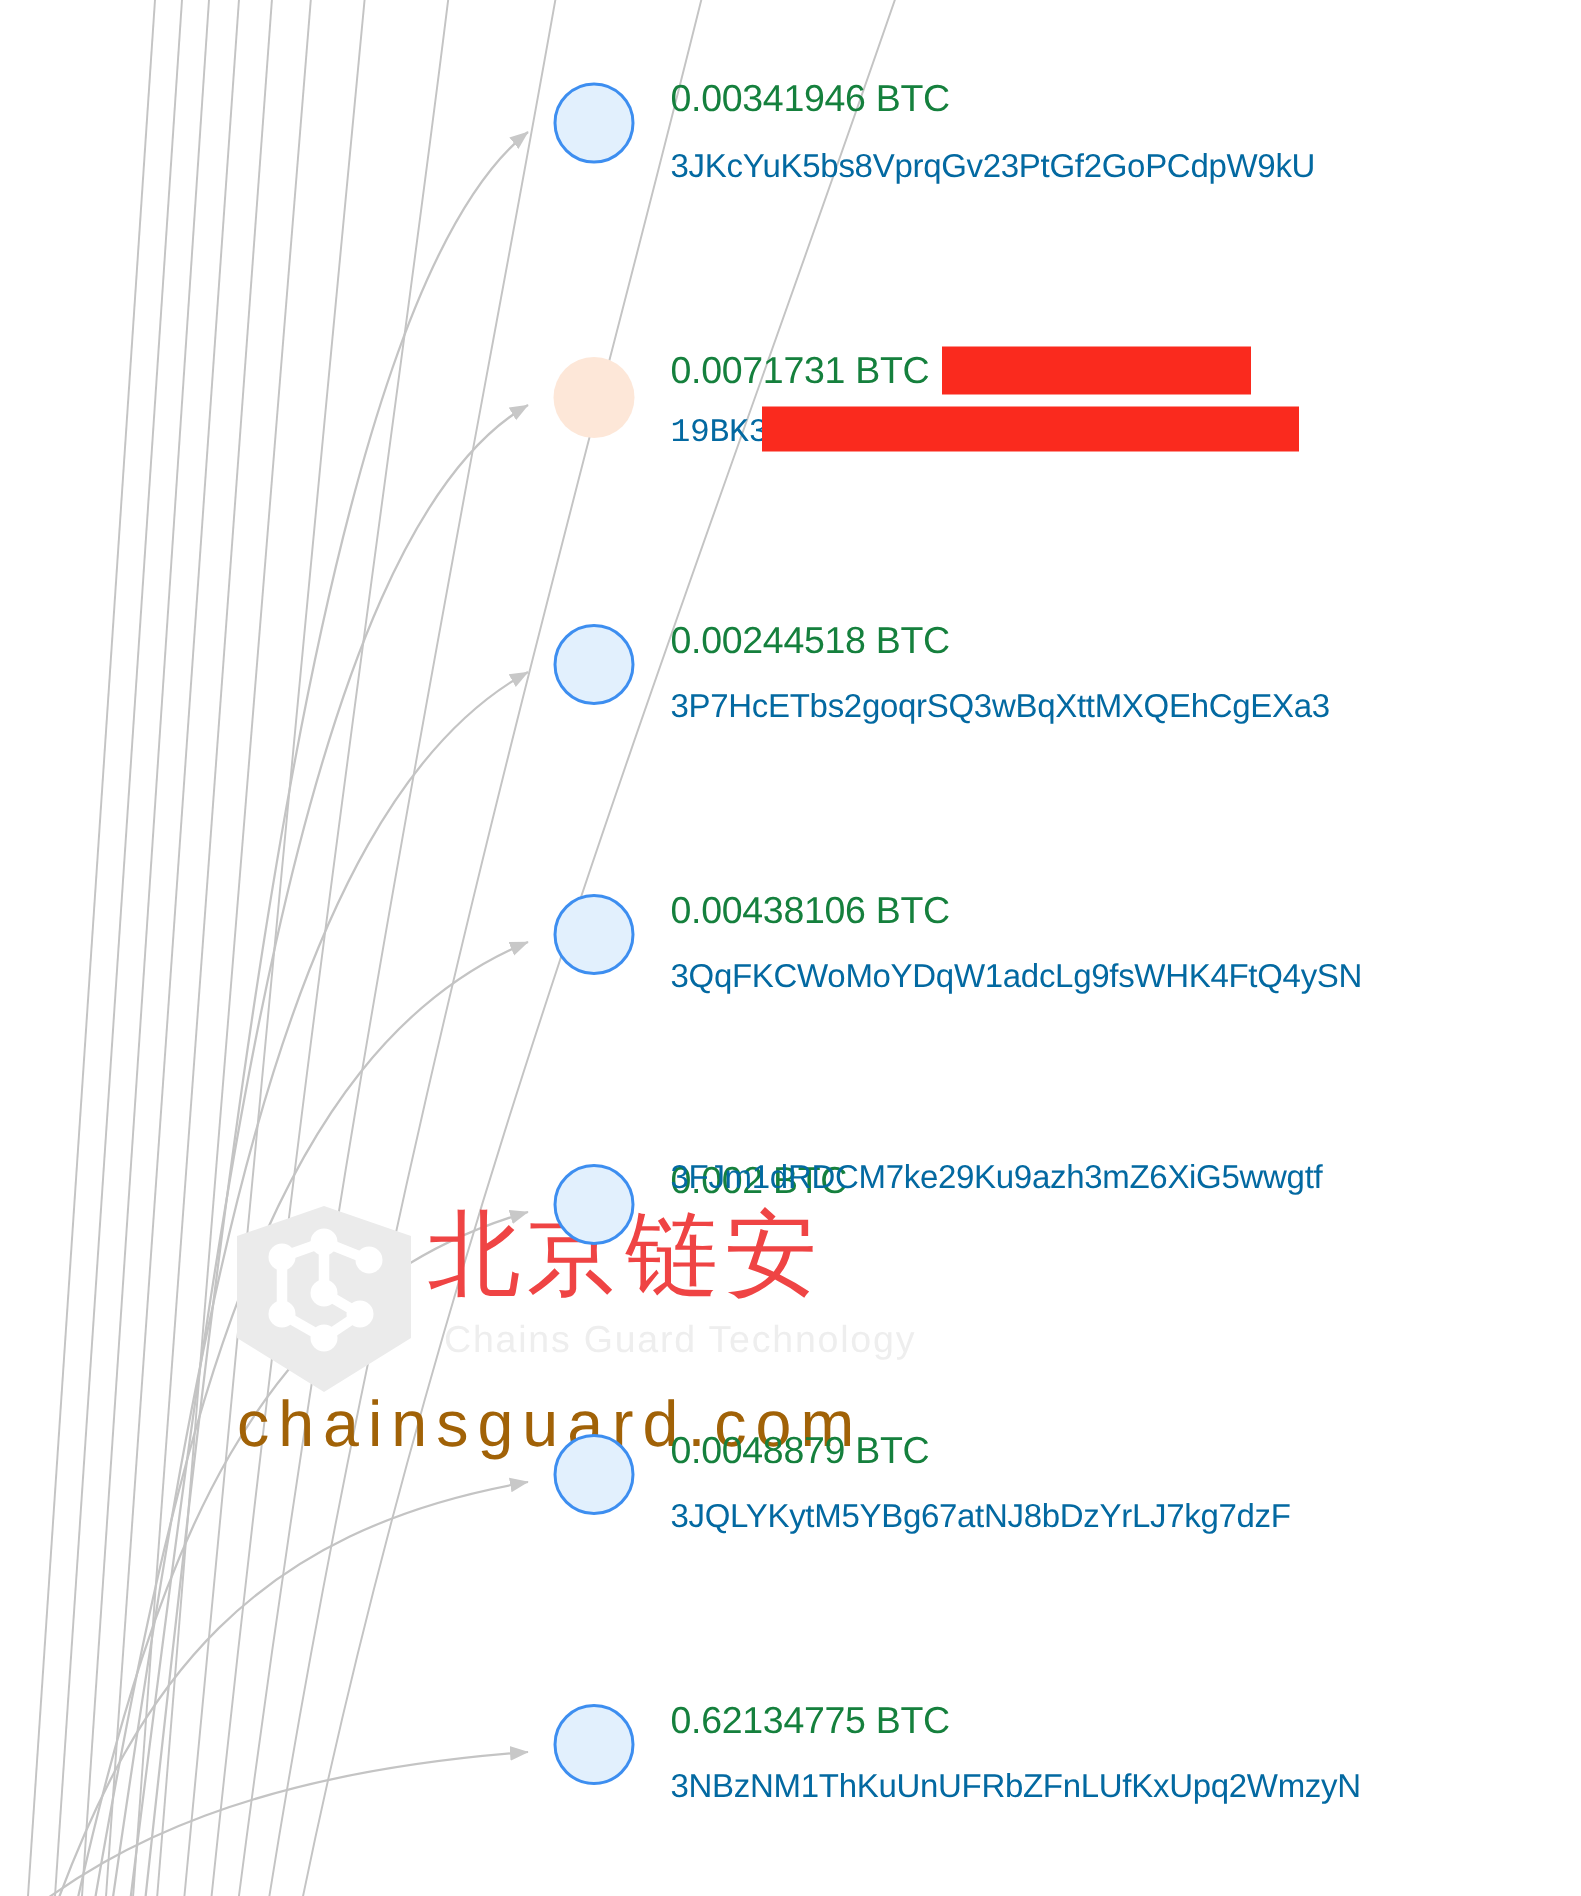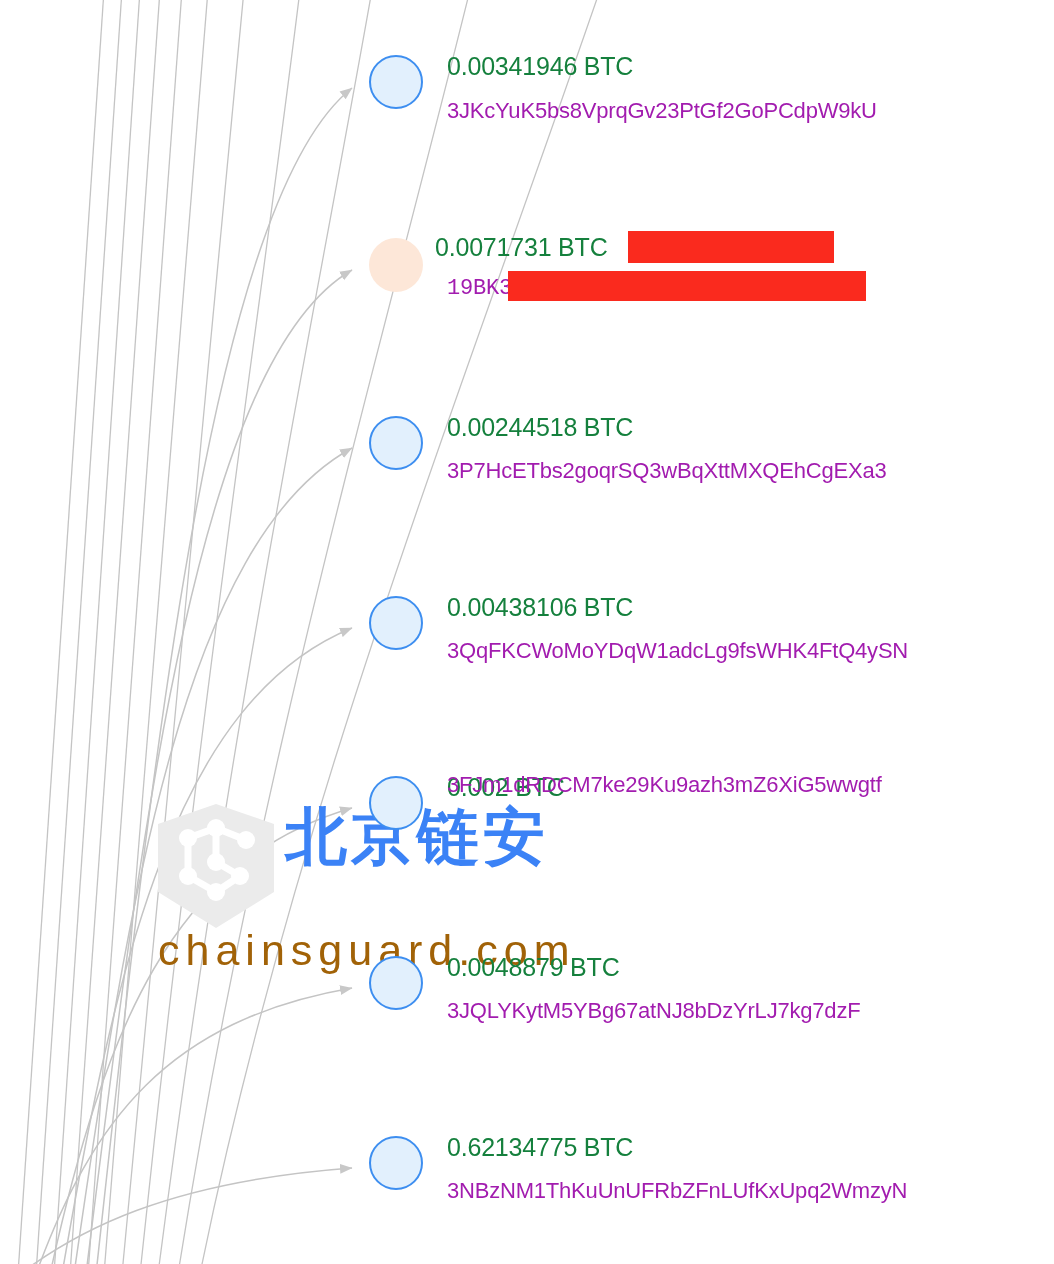--- a/index.html
+++ b/index.html
@@ -39,22 +39,22 @@
     left: 150px;
     top: 800px;
     width: 132px;
     height: 132px;
   }
   .wm-cn {
     position: absolute;
     left: 285px;
     top: 806px;
     font-size: 62px;
-    font-weight: 700;
-    color: #3b82f6;
+    font-weight: 400;
+    color: #ef4444;
     letter-spacing: 4px;
     line-height: 1;
     white-space: nowrap;
     user-select: none;
   }
   .wm-en {
     position: absolute;
     left: 296px;
     top: 879px;
     font-size: 25px;
@@ -98,21 +98,21 @@
     font-size: 25px;
     font-weight: 400;
     color: #15803d;
     white-space: nowrap;
     letter-spacing: -0.2px;
   }
   .node-address {
     position: absolute;
     font-size: 22px;
     font-weight: 400;
-    color: #a21caf;
+    color: #0369a1;
     white-space: nowrap;
     letter-spacing: -0.2px;
   }
 
   
   .redaction-bar {
     position: absolute;
     background: #fa2a1e;
   }
 </style>
@@ -171,34 +171,35 @@
         <circle cx="66" cy="28" r="9"></circle>
         <circle cx="96" cy="40" r="9"></circle>
         <circle cx="38" cy="76" r="9"></circle>
         <circle cx="66" cy="92" r="9"></circle>
         <circle cx="90" cy="76" r="9"></circle>
         <circle cx="66" cy="62" r="9"></circle>
       </g>
     </svg>
 
     <div class="wm-cn">北京链安</div>
+    <div class="wm-en">Chains Guard Technology</div>
     <div class="wm-domain">chainsguard.com</div>
   </div>
 
   <div class="layer" id="node-layer">
 
     <div class="node-group">
       <div class="node-circle blue" style="left:369px; top:55px;"></div>
       <div class="node-amount" style="left:447px; top:52px;">0.00341946 BTC</div>
       <div class="node-address" style="left:447px; top:98px;">3JKcYuK5bs8VprqGv23PtGf2GoPCdpW9kU</div>
     </div>
 
     <div class="node-group">
       <div class="node-circle orange" style="left:369px; top:238px;"></div>
-      <div class="node-amount" style="left:435px; top:233px;">0.0071731 BTC</div>
+      <div class="node-amount" style="left:447px; top:233px;">0.0071731 BTC</div>
       <div class="node-address" style="left:447px; top:276px;font-family:Liberation Mono, monospace;">19BK3</div>
     </div>
 
     <div class="node-group">
       <div class="node-circle blue" style="left:369px; top:416px;"></div>
       <div class="node-amount" style="left:447px; top:413px;">0.00244518 BTC</div>
       <div class="node-address" style="left:447px; top:458px;">3P7HcETbs2goqrSQ3wBqXttMXQEhCgEXa3</div>
     </div>
 
     <div class="node-group">

